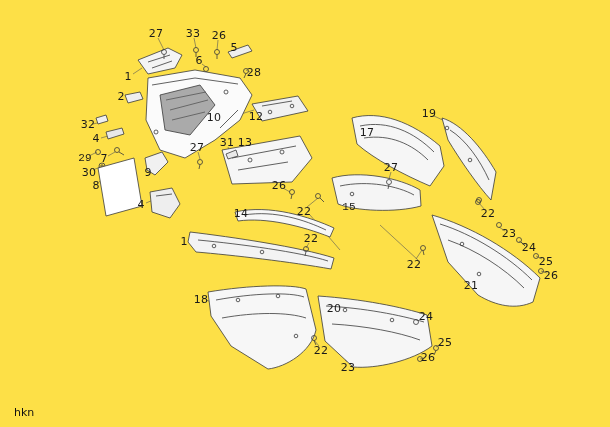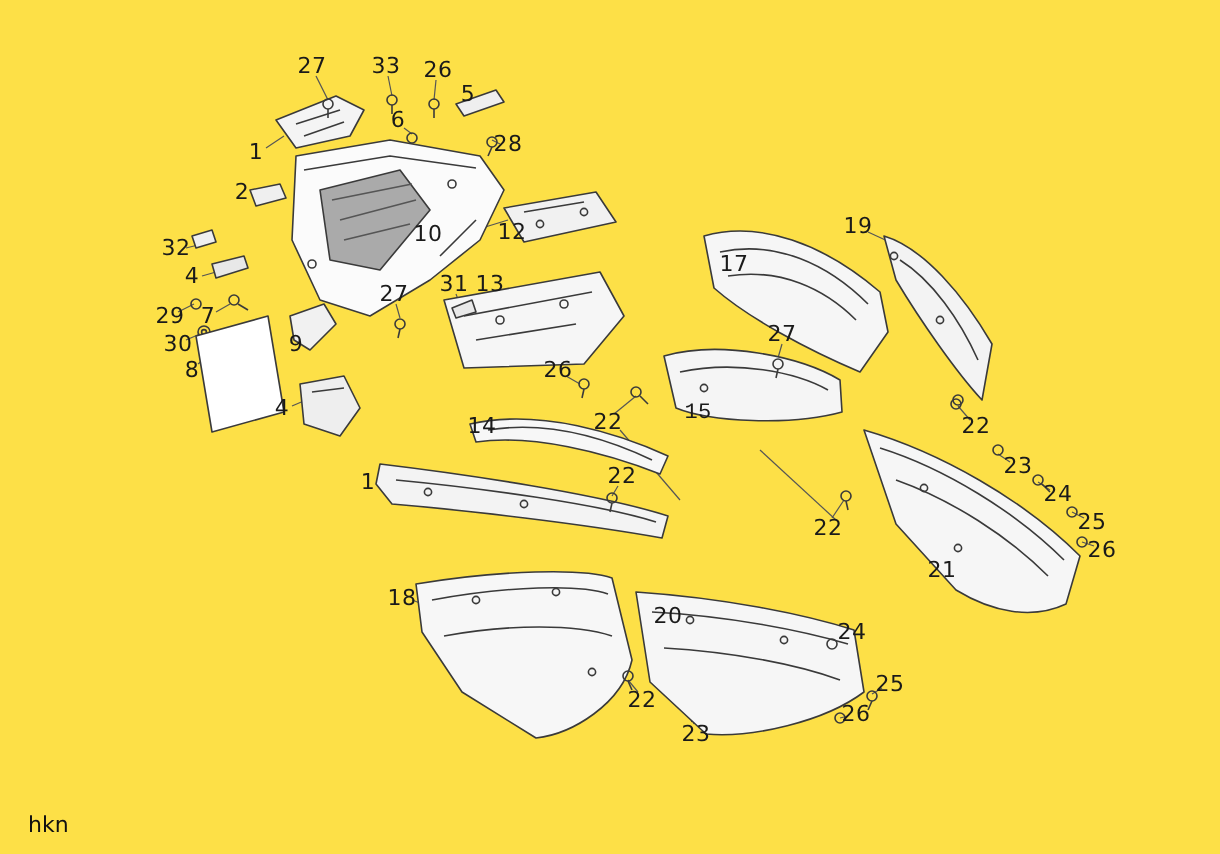--- a/index.html
+++ b/index.html
@@ -260,21 +260,21 @@
       <span class="callout" style="left: 121px; top: 96px;">2</span>
       <span class="callout" style="left: 214px; top: 117px;">10</span>
       <span class="callout" style="left: 236px; top: 116px; margin-left: 20px;">12</span>
       <span class="callout" style="left: 429px; top: 113px;">19</span>
       <span class="callout" style="left: 88px; top: 124px; text-align: center;">32</span>
       <span class="callout" style="left: 367px; top: 132px;">17</span>
       <span class="callout" style="left: 96px; top: 138px;">4</span>
       <span class="callout" style="left: 227px; top: 142px;">31</span>
       <span class="callout" style="left: 245px; top: 142px;">13</span>
       <span class="callout" style="left: 197px; top: 147px;">27</span>
-      <span class="callout" style="left: 85px; top: 158px;">29</span>
+      <span class="callout" style="left: 85px; top: 158px; font-family: Liberation Mono, monospace;">29</span>
       <span class="callout" style="left: 104px; top: 158px;">7</span>
       <span class="callout" style="left: 89px; top: 172px;">30</span>
       <span class="callout" style="left: 148px; top: 172px;">9</span>
       <span class="callout" style="left: 391px; top: 167px;">27</span>
       <span class="callout" style="left: 96px; top: 185px;">8</span>
       <span class="callout" style="left: 279px; top: 185px;">26</span>
       <span class="callout" style="left: 141px; top: 204px;">4</span>
       <span class="callout" style="left: 349px; top: 207px; font-family: Liberation Mono, monospace;">15</span>
       <span class="callout" style="left: 241px; top: 213px;">14</span>
       <span class="callout" style="left: 304px; top: 211px;">22</span>

